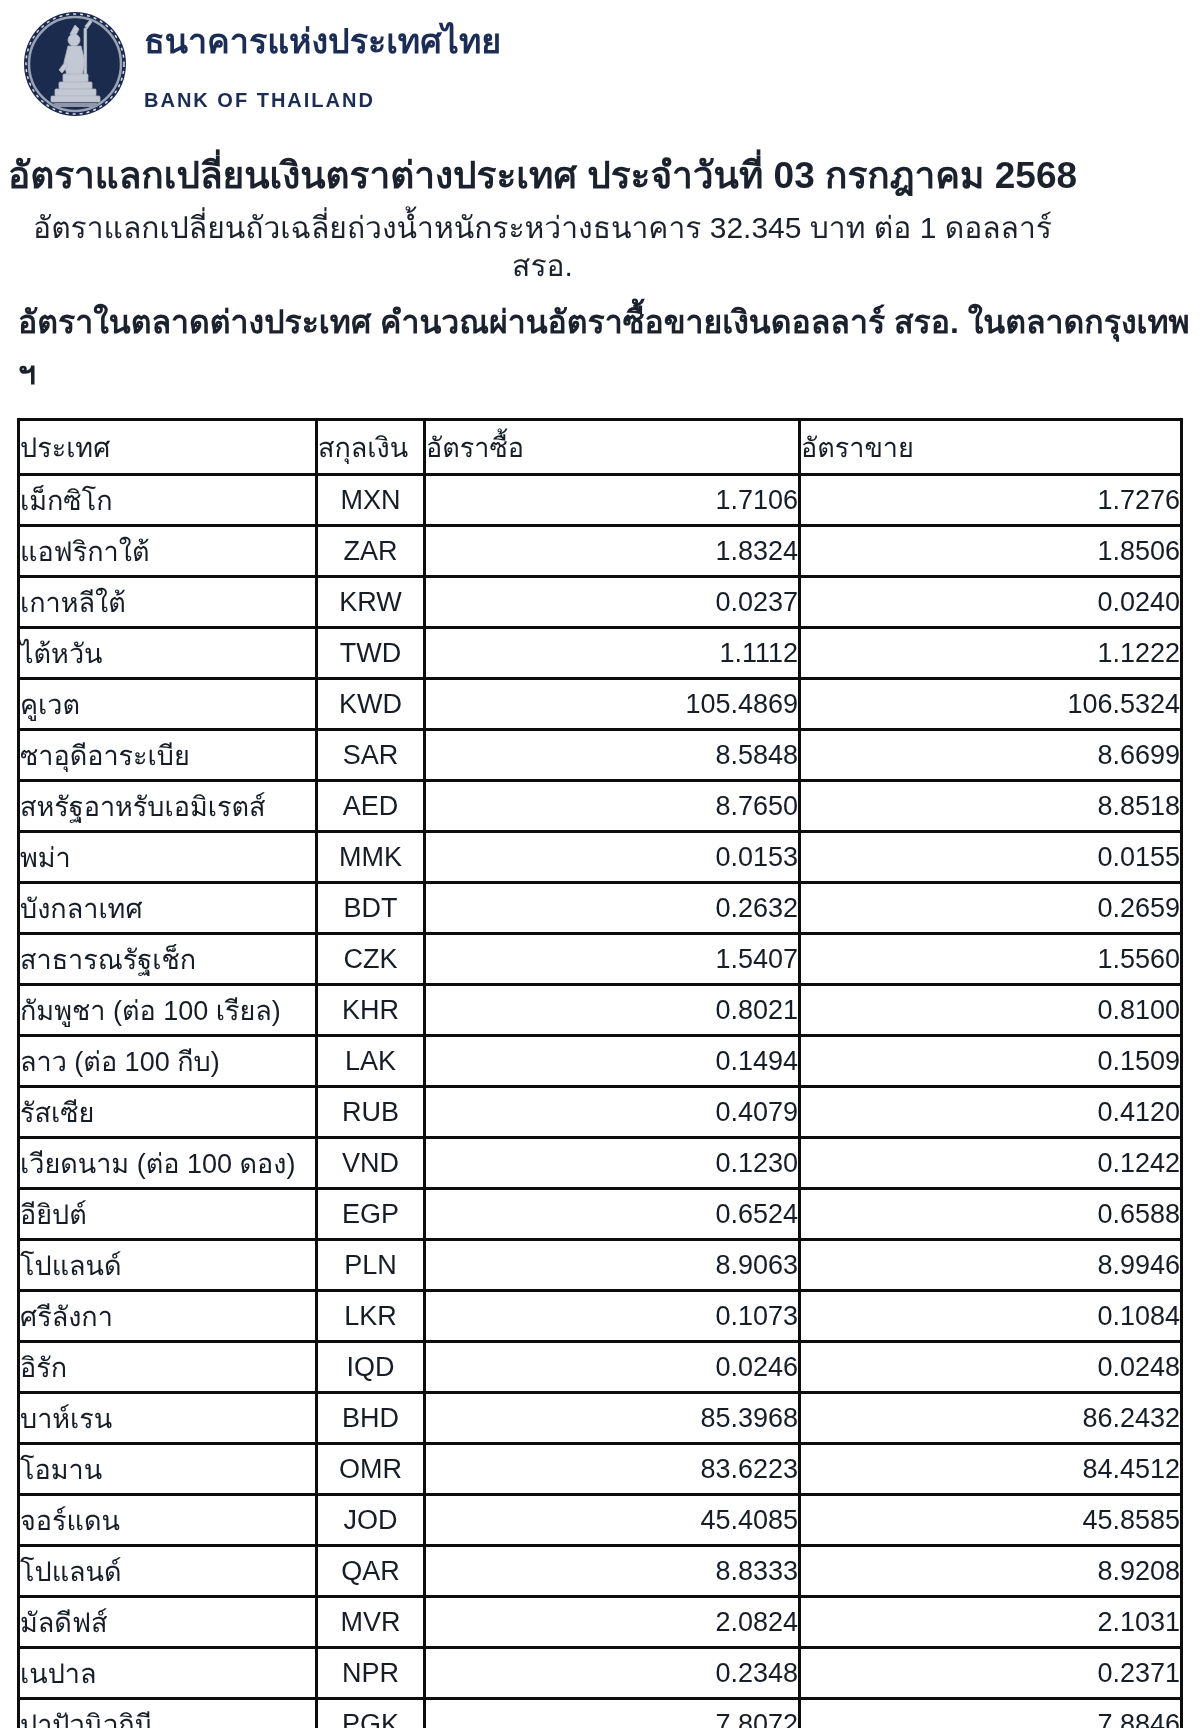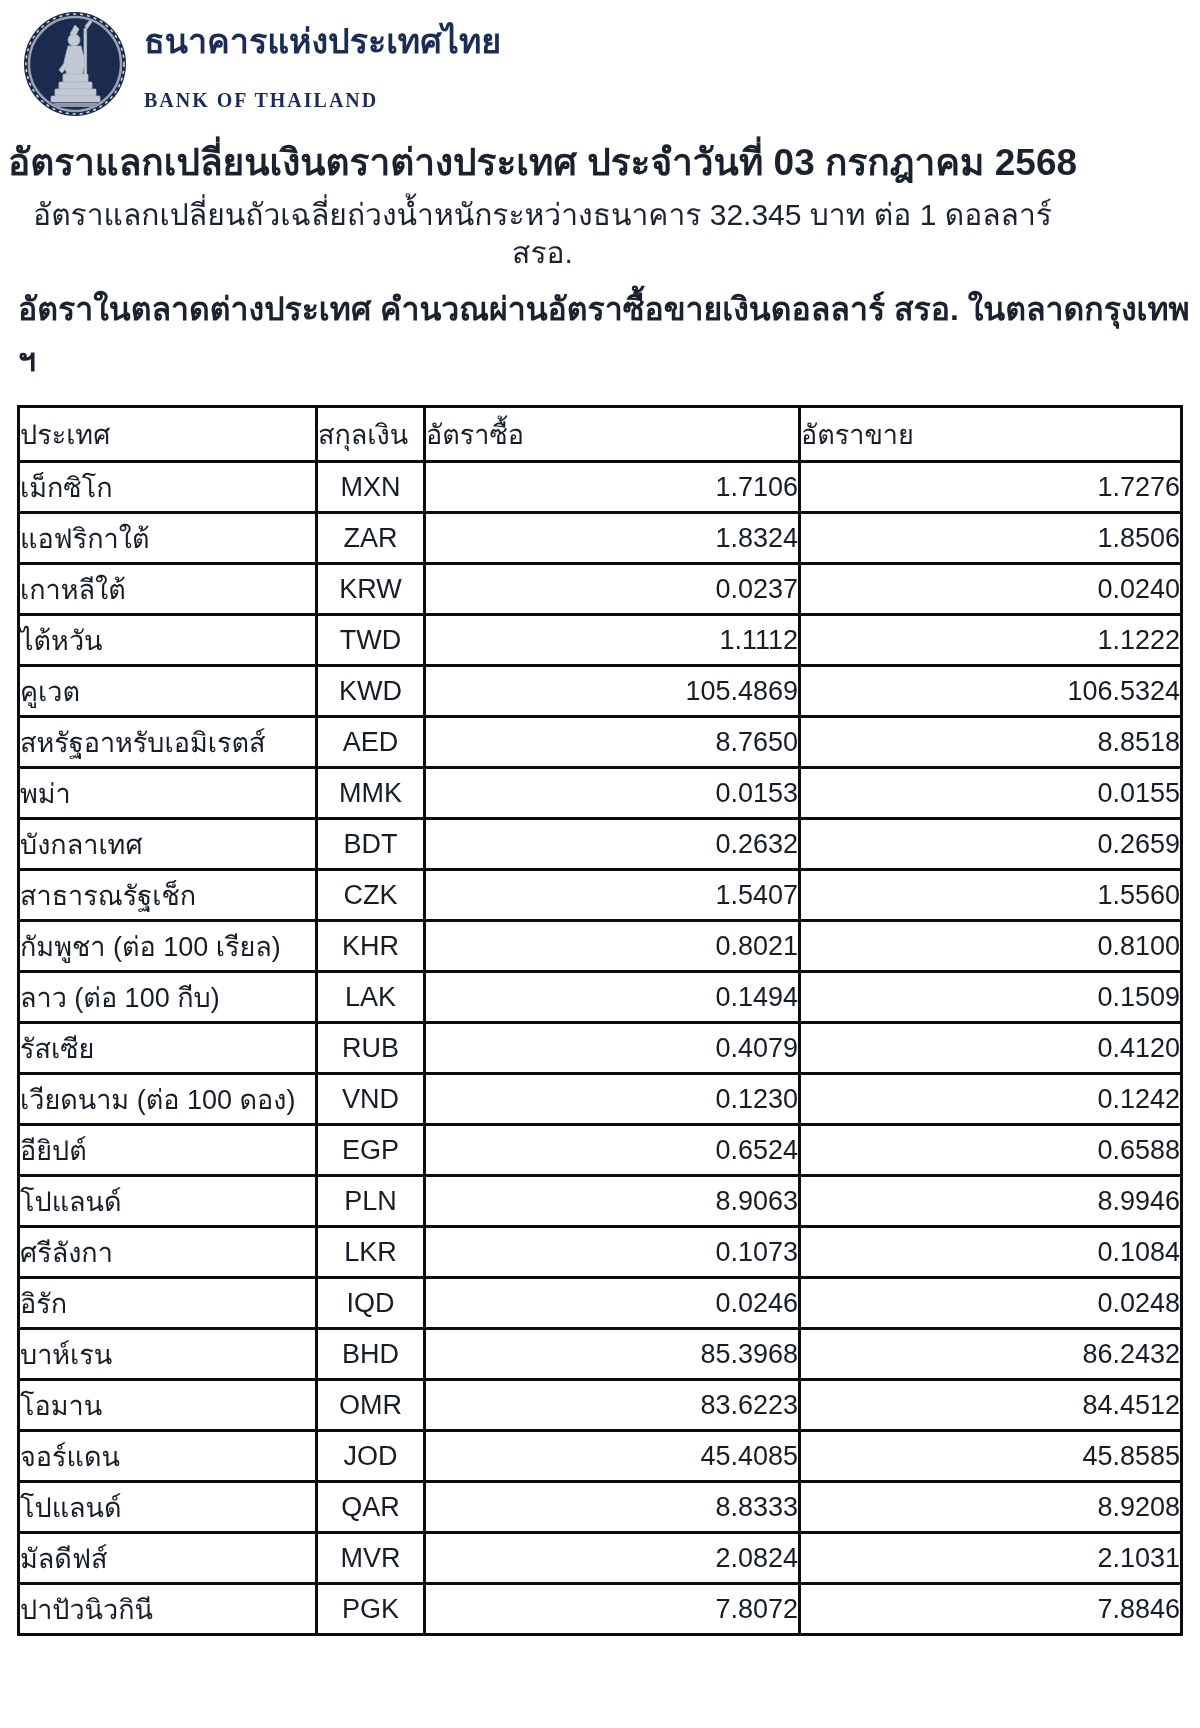--- a/index.html
+++ b/index.html
@@ -5,23 +5,23 @@
   html,body{margin:0;padding:0;}
   body{
     width:1200px;height:1728px;overflow:hidden;background:#ffffff;
     font-family:"Liberation Sans","DejaVu Sans",sans-serif;
     color:#161d26;position:relative;
   }
   .header{display:flex;align-items:center;gap:16px;margin:10px 0 0 22px;}
   .logo{width:106px;height:108px;flex:0 0 auto;}
   .bank-names{display:flex;flex-direction:column;justify-content:center;margin-top:6px;gap:24px;}
   .bank-thai{font-size:34px;font-weight:700;color:#1c2d55;line-height:1.15;}
-  .bank-eng{font-family:Liberation Serif, serif;font-size:20px;
+  .bank-eng{font-family:Liberation Sans, sans-serif;font-size:20px;
     font-weight:600;color:#1c2d55;letter-spacing:2px;margin-top:3px;}
-  .title-wrap{width:1085px;text-align:center;margin-top:22px;}
+  .title-wrap{width:1085px;text-align:center;margin-top:35px;}
   .doc-title{font-size:37px;font-weight:600;color:#1b222d;line-height:1.25;}
   .doc-subtitle{font-size:30px;font-weight:400;color:#1b222d;margin-top:10px;line-height:1.25;}
   .doc-note{font-size:32px;font-weight:700;color:#1b222d;margin:12px 0 0 18px;}
   table.rates{
     border-collapse:collapse;margin:20px 0 0 17px;width:1163px;
     table-layout:fixed;
   }
   table.rates,table.rates th,table.rates td{border:3px solid #0d0d0d;}
   table.rates th{
     height:52px;font-size:27px;font-weight:400;text-align:left;
@@ -115,20 +115,26 @@
         <td class="rate">1.1112</td>
         <td class="rate">1.1222</td>
       </tr>
       <tr>
         <td class="country">คูเวต</td>
         <td class="code">KWD</td>
         <td class="rate">105.4869</td>
         <td class="rate">106.5324</td>
       </tr>
       <tr>
+        <td class="country">ซาอุดีอาระเบีย</td>
+        <td class="code">SAR</td>
+        <td class="rate">8.5848</td>
+        <td class="rate">8.6699</td>
+      </tr>
+      <tr>
         <td class="country">สหรัฐอาหรับเอมิเรตส์</td>
         <td class="code">AED</td>
         <td class="rate">8.7650</td>
         <td class="rate">8.8518</td>
       </tr>
       <tr>
         <td class="country">พม่า</td>
         <td class="code">MMK</td>
         <td class="rate">0.0153</td>
         <td class="rate">0.0155</td>
@@ -217,19 +223,25 @@
         <td class="rate">8.8333</td>
         <td class="rate">8.9208</td>
       </tr>
       <tr>
         <td class="country">มัลดีฟส์</td>
         <td class="code">MVR</td>
         <td class="rate">2.0824</td>
         <td class="rate">2.1031</td>
       </tr>
       <tr>
+        <td class="country">เนปาล</td>
+        <td class="code">NPR</td>
+        <td class="rate">0.2348</td>
+        <td class="rate">0.2371</td>
+      </tr>
+      <tr>
         <td class="country">ปาปัวนิวกินี</td>
         <td class="code">PGK</td>
         <td class="rate">7.8072</td>
         <td class="rate">7.8846</td>
       </tr>
     </tbody>
 </table>
 
 </body></html>

